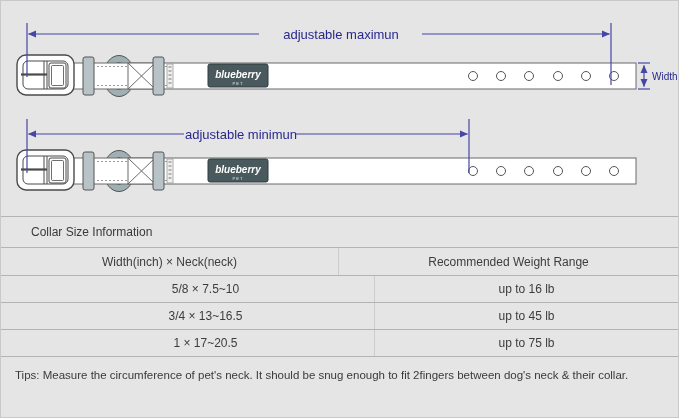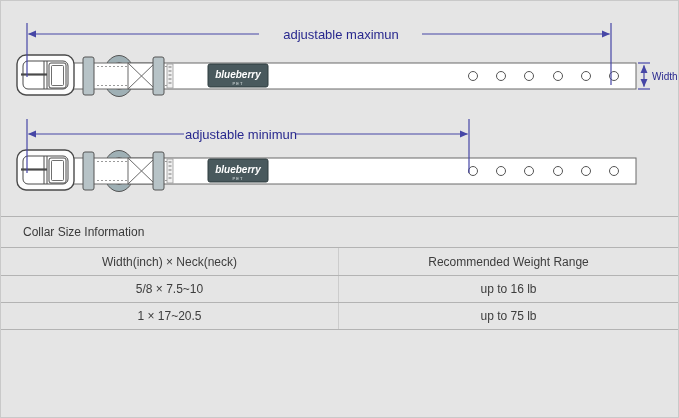--- a/index.html
+++ b/index.html
@@ -4,25 +4,25 @@
 <style>
   * { margin:0; padding:0; box-sizing:border-box; }
   body { background:#fff; font-family:"Liberation Sans", sans-serif; }
   .page {
     position:relative; width:679px; height:418px;
     background:#e5e5e5; border:1px solid #c9c9c9; overflow:hidden;
   }
   .diagram { position:absolute; top:0; left:0; width:679px; height:215px; }
   .size-table { position:absolute; top:215px; left:0; width:677px; height:202px;
     border-top:1px solid #b3b3b3; color:#3d3d3d; }
-  .t-title { height:31px; line-height:30px; padding-left:22px; font-size:12px;
+  .t-title { height:31px; line-height:30px; padding-left:30px; font-size:12px;
     border-bottom:1px solid #b3b3b3; color:#3a3a3a; }
   .t-row { display:flex; border-bottom:1px solid #b3b3b3; }
   .t-head { height:28px; }
-  .t-data { height:27px; }
+  .t-data { height:27px;padding-left:36px; }
   .cell { display:flex; align-items:center; justify-content:center; font-size:12px; }
   .cell.left { width:338px; border-right:1px solid #cccccc; }
   .cell.right { flex:1;text-align:center; }
   .t-tips { height:35px; display:flex; align-items:center; padding-left:14px;
     font-size:11.5px; color:#3a3a3a; }
   svg text { font-family:"Liberation Sans", sans-serif; }
   .dim-label { fill:#28288e; font-size:13px; }
   .width-label { fill:#28288e; font-size:10px; }
 </style>
 </head>
@@ -125,19 +125,24 @@
     <div class="t-row t-head">
       <div class="cell left">Width(inch)  ×  Neck(neck)</div>
       <div class="cell right">Recommended Weight Range</div>
     </div>
 
     <div class="t-row t-data">
       <div class="cell left">5/8 × 7.5~10</div>
       <div class="cell right">up to 16 lb</div>
     </div>
     <div class="t-row t-data">
+      <div class="cell left">3/4 × 13~16.5</div>
+      <div class="cell right">up to 45 lb</div>
+    </div>
+    <div class="t-row t-data">
       <div class="cell left">1 × 17~20.5</div>
       <div class="cell right">up to 75 lb</div>
     </div>
 
+    <div class="t-tips">Tips: Measure the circumference of pet's neck. It should be snug enough to fit 2fingers between dog's neck &amp; their collar.</div>
   </div>
 
 </div>
 
 </body></html>

